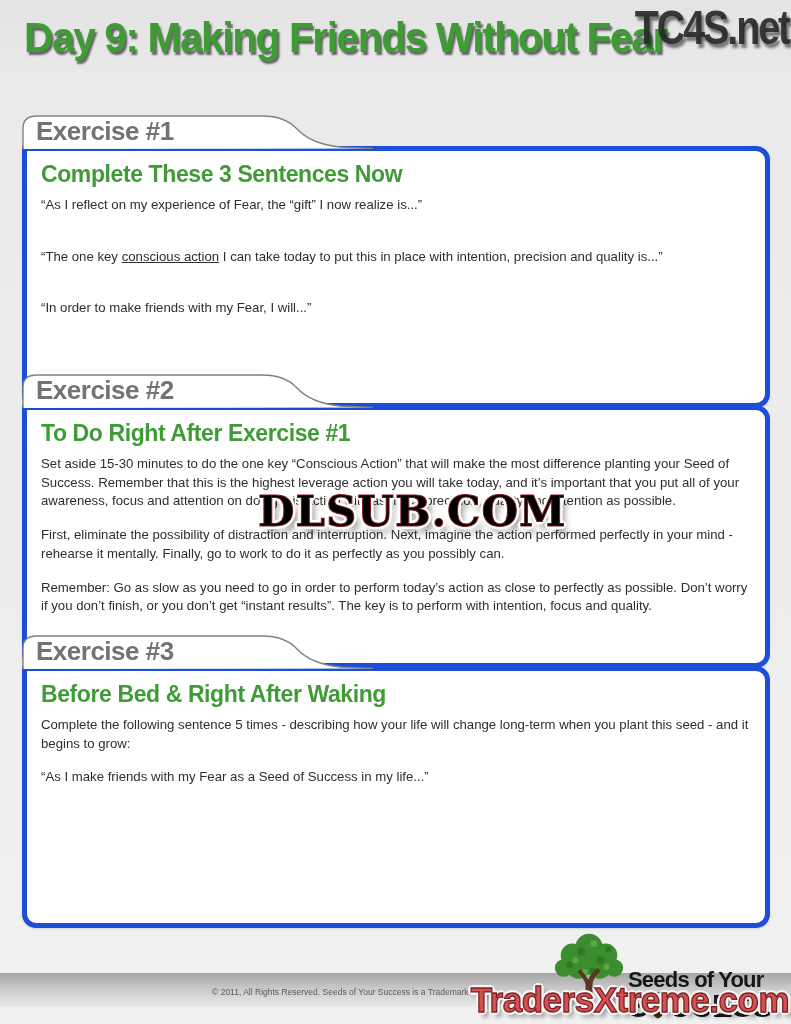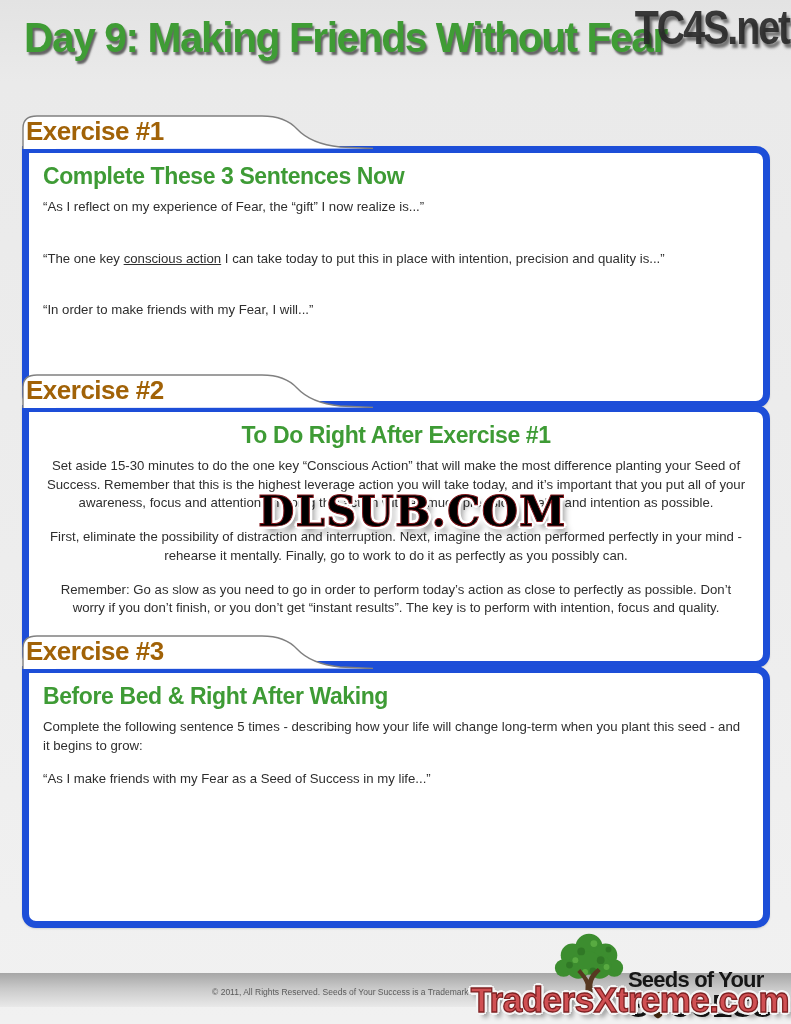--- a/index.html
+++ b/index.html
@@ -30,34 +30,34 @@
   }
 
   
   .card { position:absolute; left:22px; width:748px; }
   #card1 { top:113px; z-index:1; }
   #card2 { top:372px; z-index:2; }
   #card3 { top:633px; z-index:3; }
 
   .tab-shape { position:absolute; top:0; left:0; z-index:2; display:block; }
   .tab-label {
-    position:absolute; top:3px; left:4px; z-index:3;
-    font-size:26px; font-weight:800; letter-spacing:-.5px; color:#a16207;
+    position:absolute; top:3px; left:14px; z-index:3;
+    font-size:26px; font-weight:800; letter-spacing:-.5px; color:#737373;
     white-space:nowrap;
   }
   .card-body {
     position:absolute; top:33px; left:0; width:748px;
     background:#fff;
-    border:7px solid #1d4ed8;
+    border:5px solid #1d4ed8;
     border-radius:0 14px 14px 14px;
     padding:8px 14px 0 14px;
     box-shadow:0 1px 2px rgba(0,0,0,.12);
   }
   #card1 .card-body { height:262px; }
-  #card2 .card-body { height:263px;text-align:center; }
+  #card2 .card-body { height:263px; }
   #card3 .card-body { height:262px; }
 
   .card-heading {
     font-size:23px; font-weight:700; letter-spacing:-.4px;
     color:#3e9b35; margin:2px 0 8px 0;
   }
   .card-body p {
     font-size:13.2px; line-height:1.42; color:#2e2e2e;
   }
   .gap-lg { margin-top:33px; }

